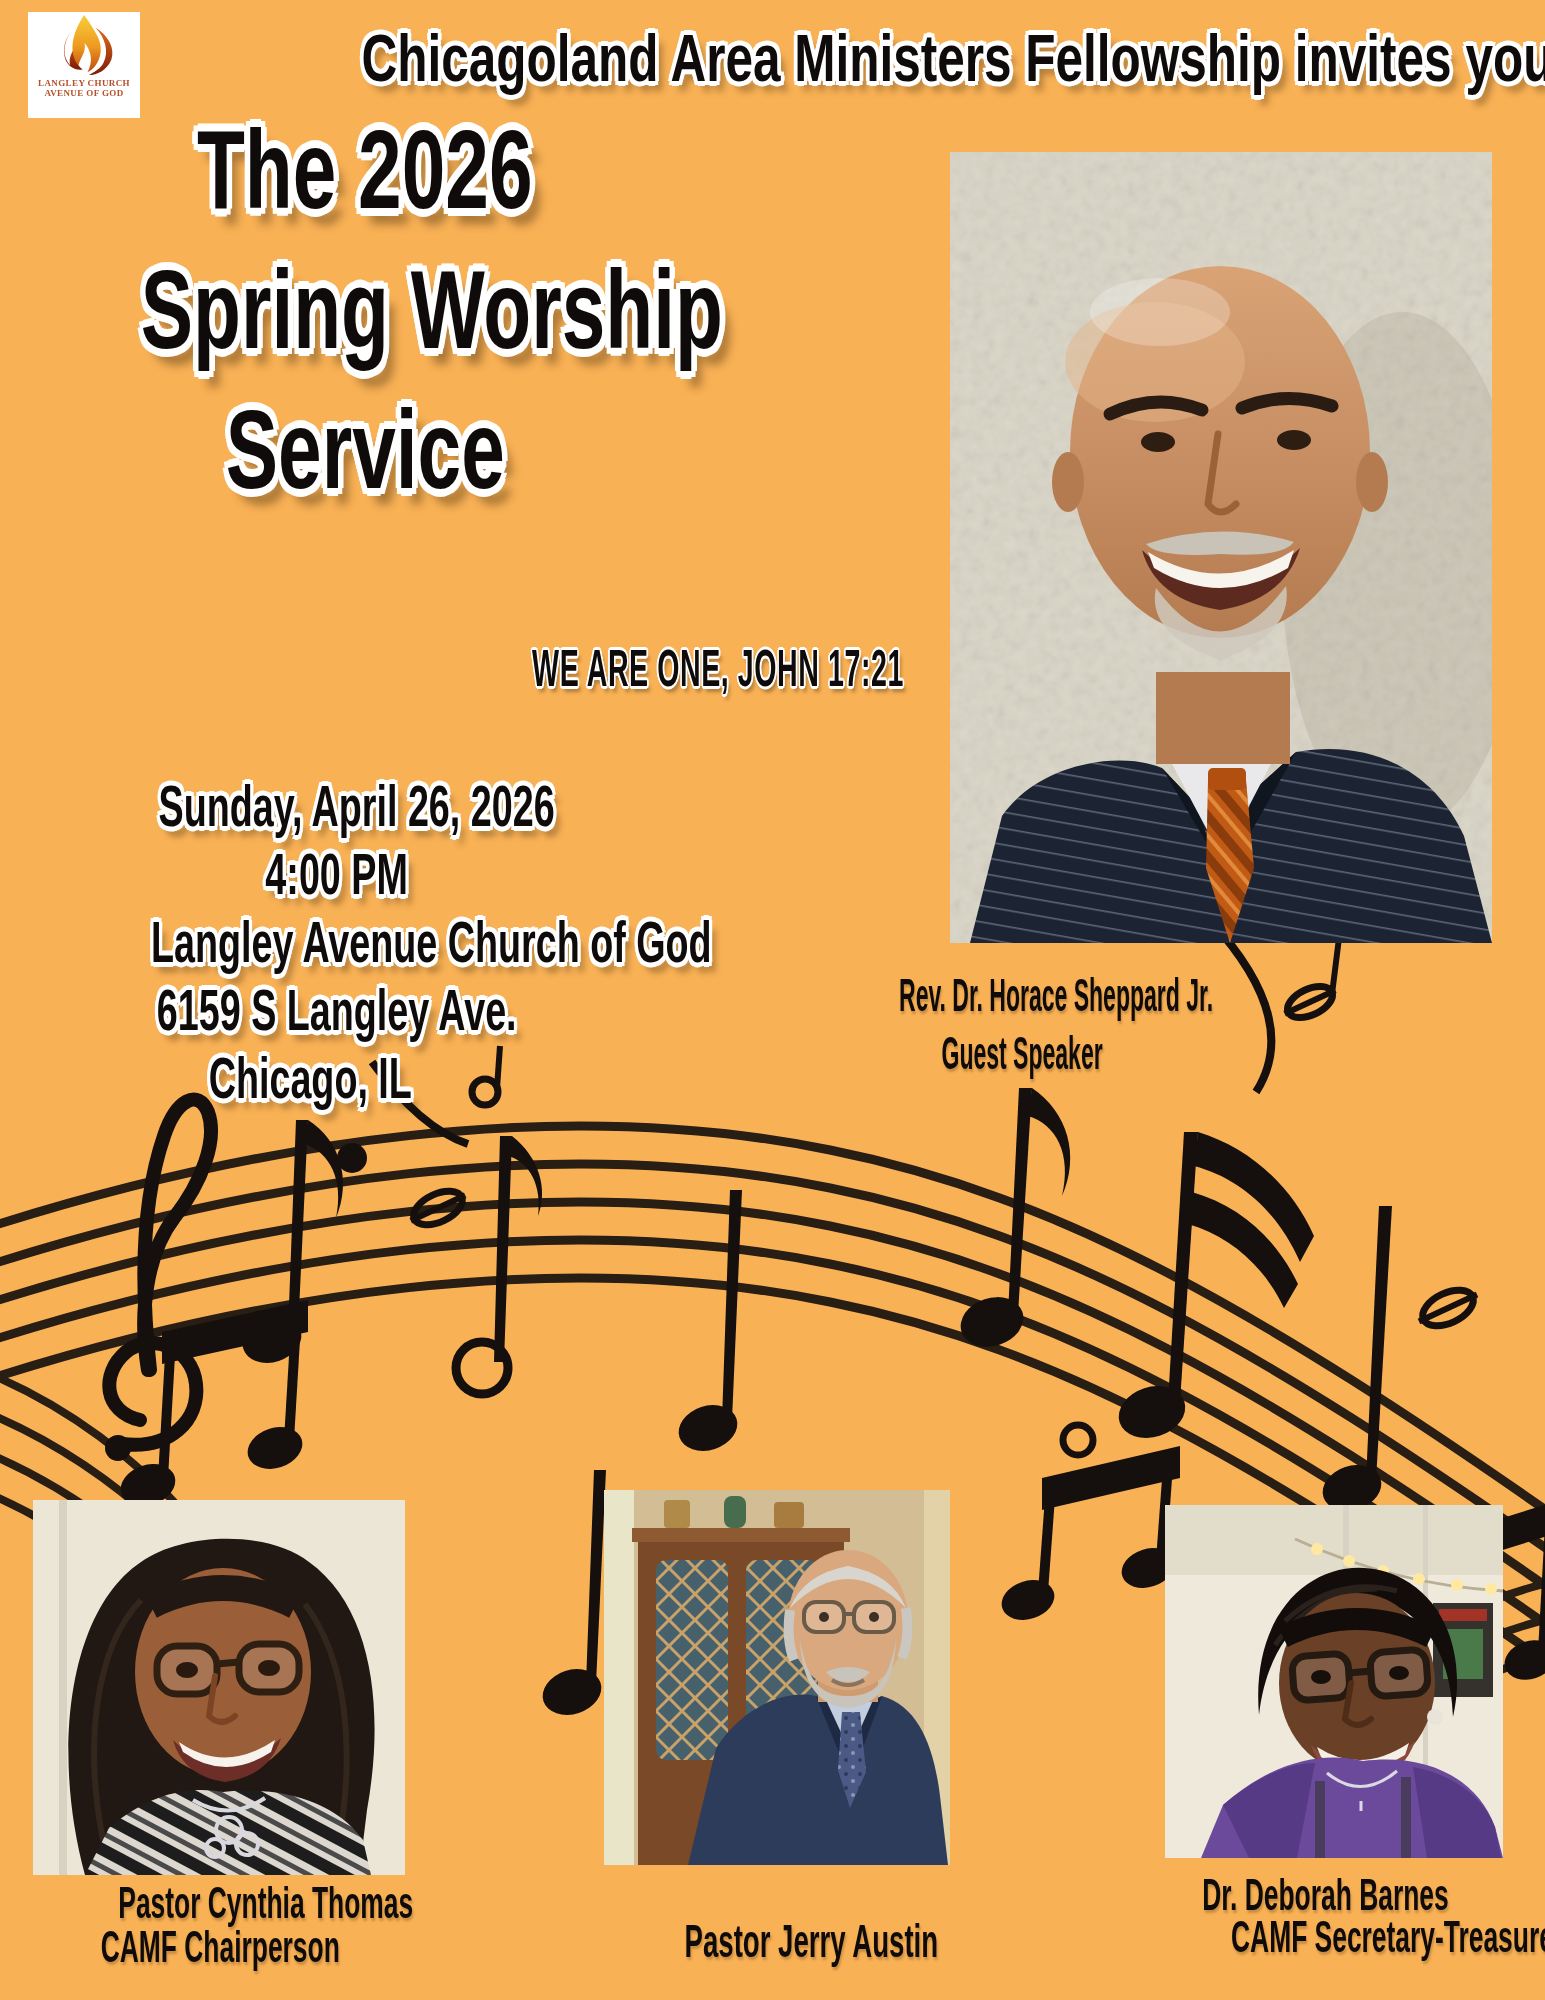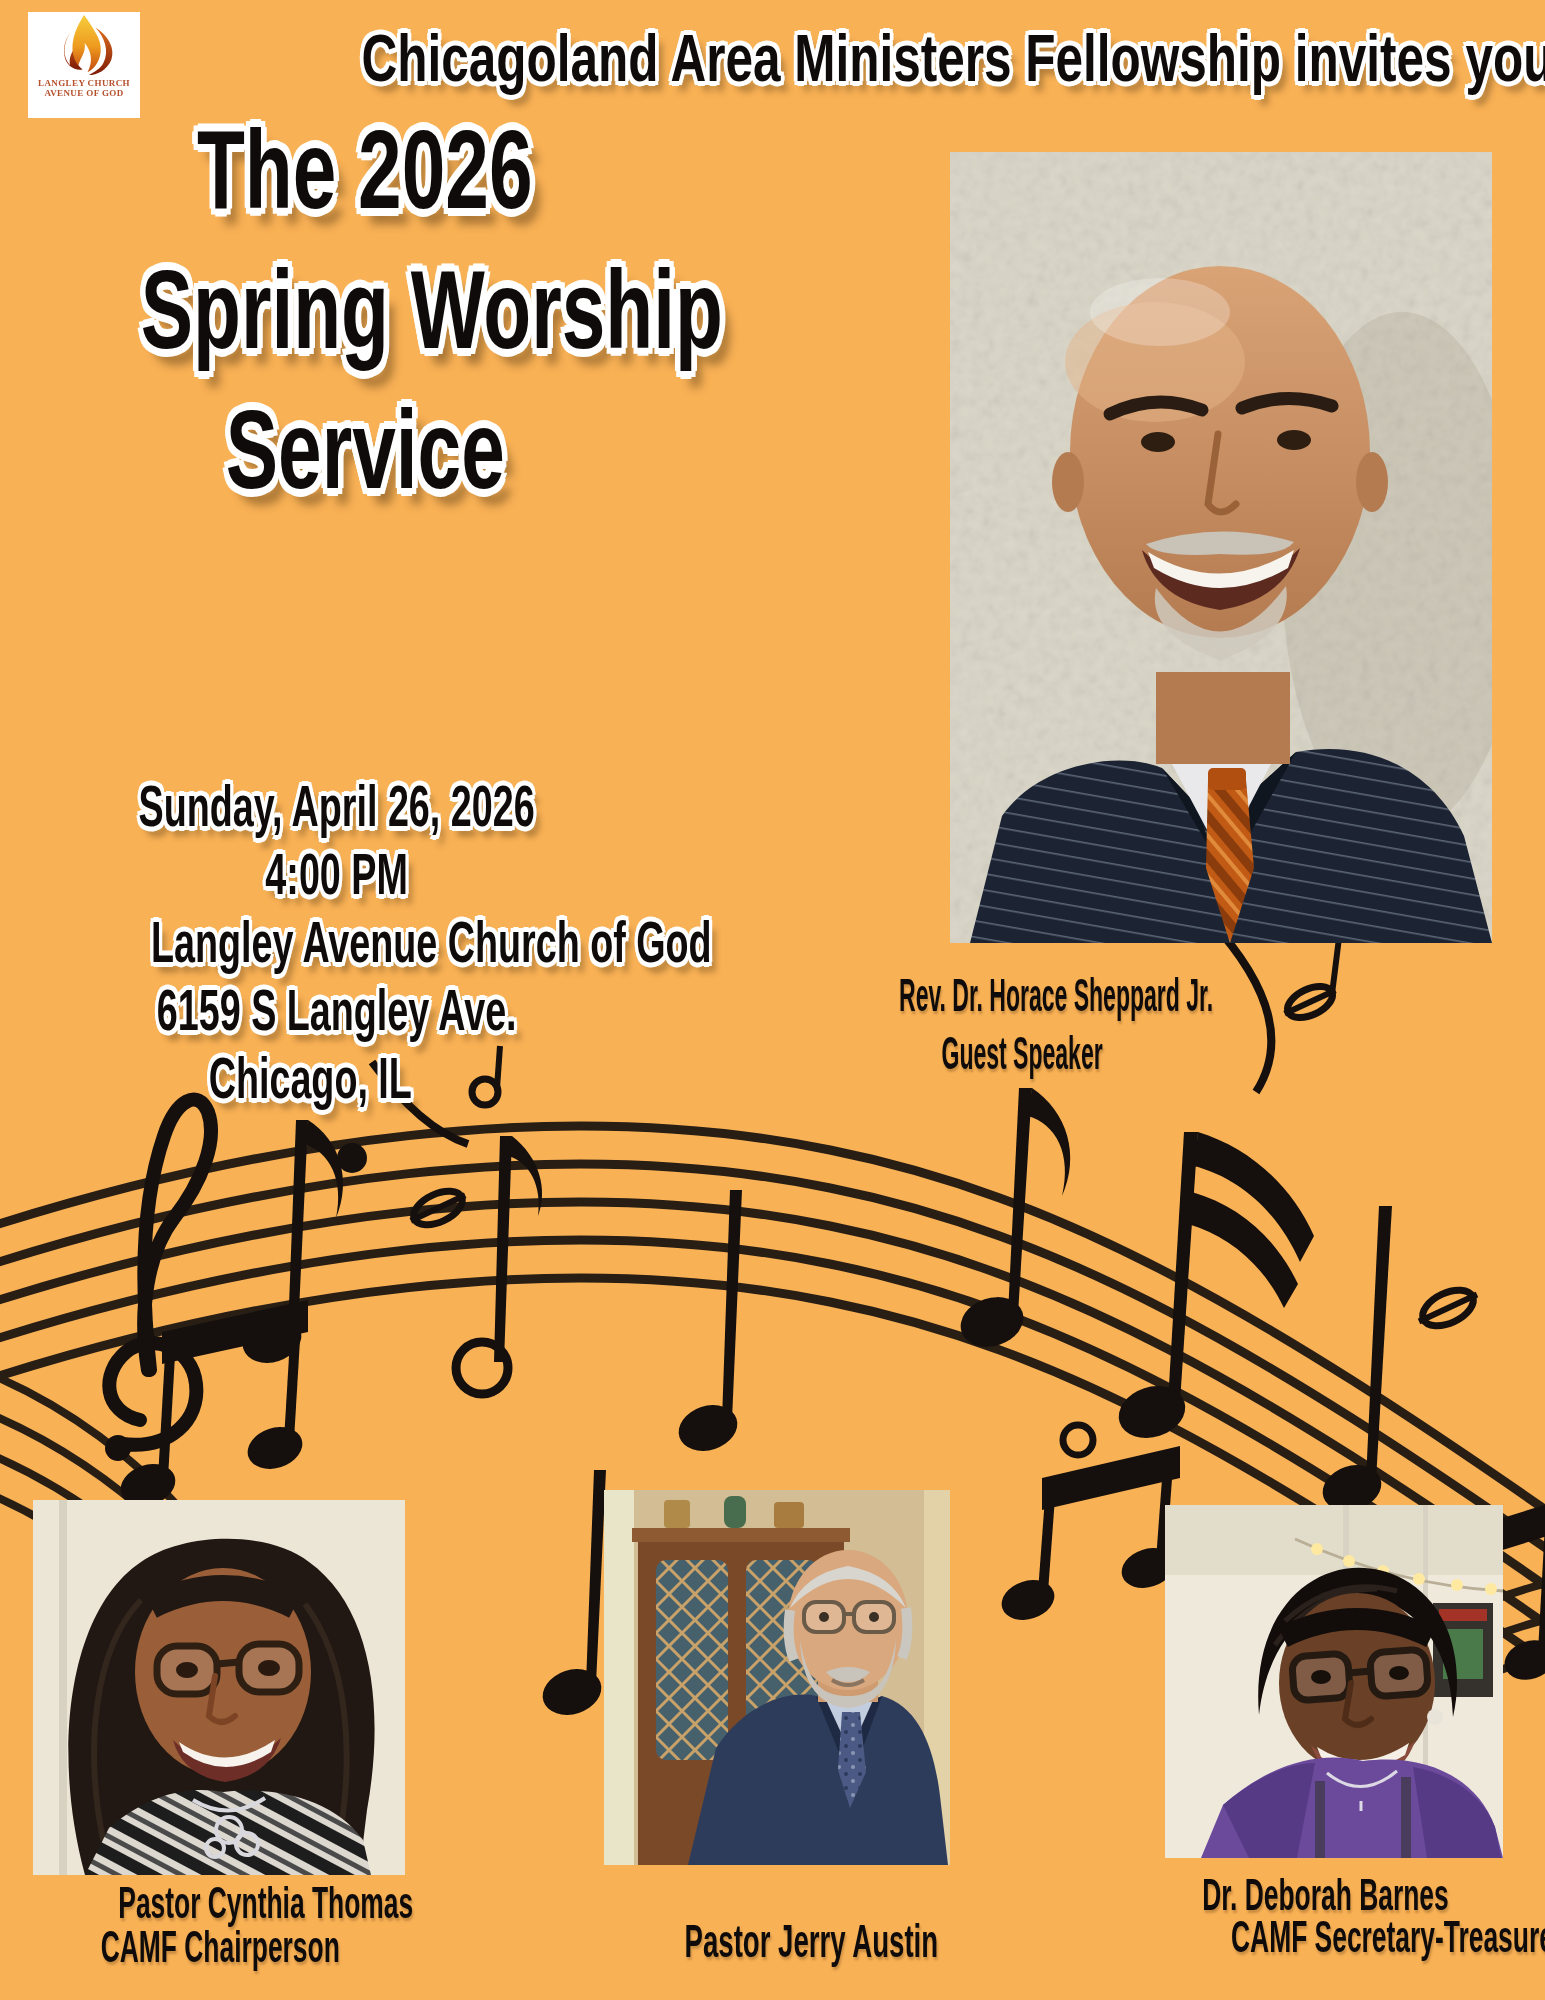--- a/index.html
+++ b/index.html
@@ -61,22 +61,25 @@
   <div class="line ol-lg title" style="top:105px;">
     <span class="cx">The 2026</span>
   </div>
   <div class="line ol-lg title" style="top:245px;padding-left:16px;">
     <span class="cx">Spring Worship</span>
   </div>
   <div class="line ol-lg title" style="top:385px;">
     <span class="cx">Service</span>
   </div>
 
-
-  <div class="line ol-md datel" style="top:772px;">
+  <div class="line ol-sm" style="left:380px;top:638px;width:560px;font-size:52px;letter-spacing:1px;">
+    <span class="cx" style="--sx:.55">WE ARE ONE, JOHN 17:21</span>
+  </div>
+
+  <div class="line ol-md datel" style="top:772px;padding-left:20px;">
     <span class="cx">Sunday, April 26, 2026</span>
   </div>
   <div class="line ol-md datel" style="top:840px;">
     <span class="cx">4:00 PM</span>
   </div>
   <div class="line ol-md datel" style="top:908px;">
     <span class="cx">Langley Avenue Church of God</span>
   </div>
   <div class="line ol-md datel" style="top:976px;">
     <span class="cx">6159 S Langley Ave.</span>

